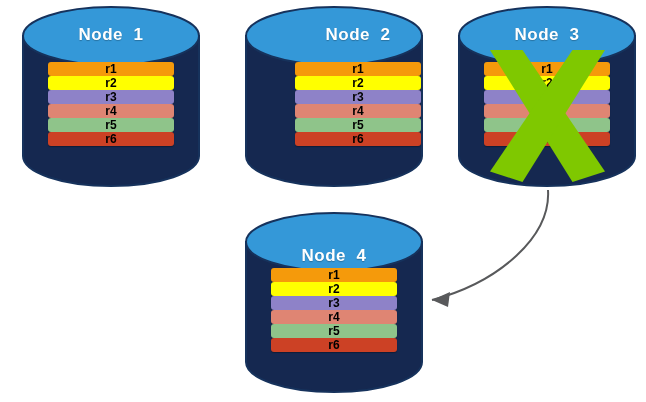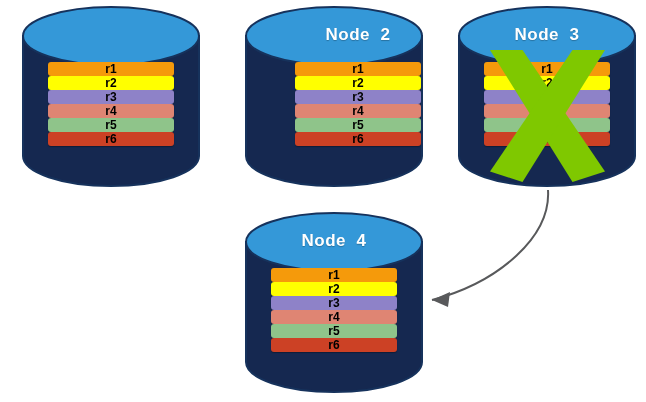--- a/index.html
+++ b/index.html
@@ -80,20 +80,21 @@
 </style>
 </head>
 <body>
 
 <div id="canvas">
     <div class="node" style="left: 22px; top: 6px; width: 178px; height: 180px;">
       <svg class="cyl-svg" width="178" height="180" viewBox="0 0 178 180">
         <path d="M 1 30 L 1 150 A 88 30 0 0 0 177 150 L 177 30 Z" fill="#152850" stroke="#16325C" stroke-width="2"></path>
         <ellipse cx="89" cy="30" rx="88" ry="29" fill="#3498D8" stroke="#16325C" stroke-width="2"></ellipse>
       </svg>
+      <div class="node-label" style="top: 19px;">Node  1</div>
       <div class="rows" style="top: 56px;">
         <div class="row" style="background: rgb(245, 154, 11); width: 126px;">r1</div>
         <div class="row" style="background: rgb(255, 255, 0); width: 126px;">r2</div>
         <div class="row" style="background: rgb(142, 130, 200); width: 126px;">r3</div>
         <div class="row" style="background: rgb(223, 133, 115); width: 126px;">r4</div>
         <div class="row" style="background: rgb(143, 196, 138); width: 126px;">r5</div>
         <div class="row" style="background: rgb(204, 65, 37); width: 126px;">r6</div>
       </div>
     </div>
     <div class="node" style="left: 245px; top: 6px; width: 178px; height: 180px; padding-left: 48px;">
@@ -128,21 +129,21 @@
       <svg class="xmark" width="125" height="132" viewBox="0 0 100 100" preserveAspectRatio="none" style="left: 27px; top: 44px;">
         <path d="M 4 0 L 30 0 L 96 92 L 70 100 Z" fill="#7FC800"></path>
         <path d="M 96 0 L 70 0 L 4 92 L 30 100 Z" fill="#7FC800"></path>
       </svg>
     </div>
     <div class="node" style="left: 245px; top: 212px; width: 178px; height: 180px;">
       <svg class="cyl-svg" width="178" height="180" viewBox="0 0 178 180">
         <path d="M 1 30 L 1 150 A 88 30 0 0 0 177 150 L 177 30 Z" fill="#152850" stroke="#16325C" stroke-width="2"></path>
         <ellipse cx="89" cy="30" rx="88" ry="29" fill="#3498D8" stroke="#16325C" stroke-width="2"></ellipse>
       </svg>
-      <div class="node-label" style="top: 19px;">Node  4</div>
+      <div class="node-label" style="top: 34px;">Node  4</div>
       <div class="rows" style="top: 56px;">
         <div class="row" style="background: rgb(245, 154, 11); width: 126px;">r1</div>
         <div class="row" style="background: rgb(255, 255, 0); width: 126px;">r2</div>
         <div class="row" style="background: rgb(142, 130, 200); width: 126px;">r3</div>
         <div class="row" style="background: rgb(223, 133, 115); width: 126px;">r4</div>
         <div class="row" style="background: rgb(143, 196, 138); width: 126px;">r5</div>
         <div class="row" style="background: rgb(204, 65, 37); width: 126px;">r6</div>
       </div>
     </div>
     <svg class="arrow-layer" viewBox="0 0 646 402">

